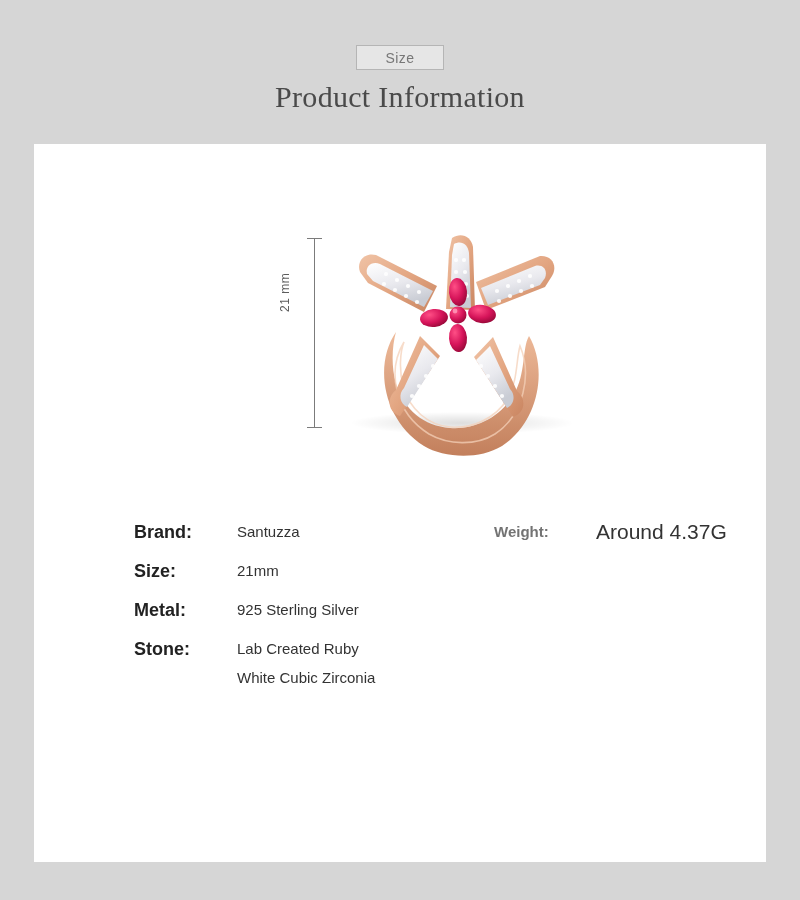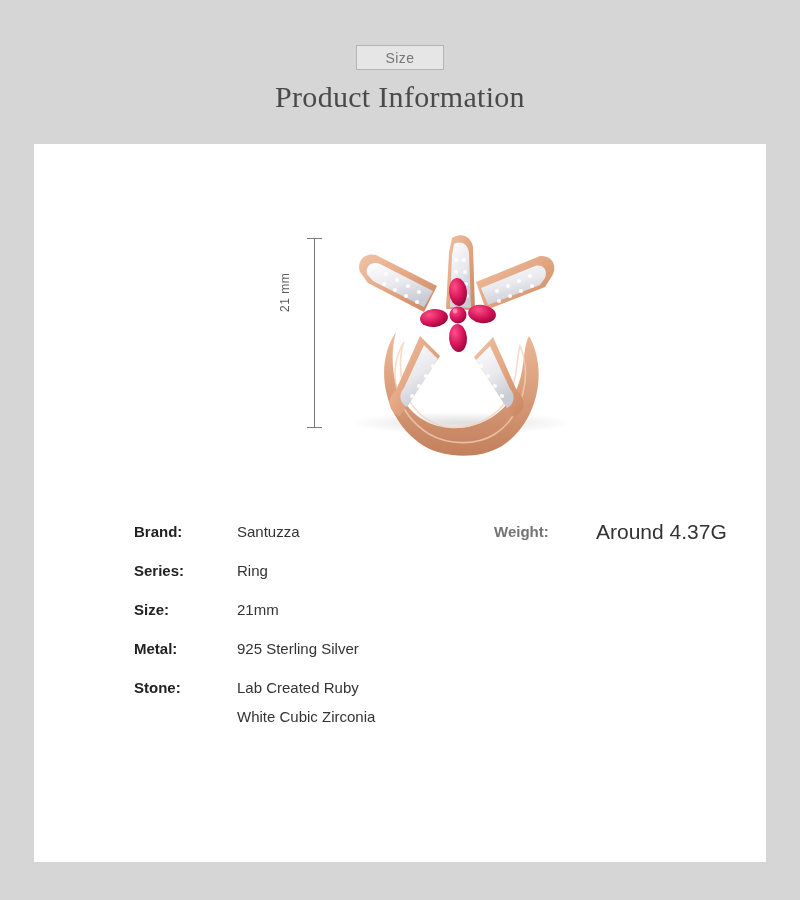--- a/index.html
+++ b/index.html
@@ -121,21 +121,21 @@
     width: 600px;
   }
   .spec-row {
     display: flex;
     align-items: flex-start;
     margin-bottom: 19px;
     position: relative;
   }
   .spec-label {
     width: 103px;
-    font-size: 15px;
+    font-size: 18px;
     font-weight: bold;
     color: #222;
     line-height: 20px;
   }
   .spec-value {
     font-size: 15px;
     color: #333;
     line-height: 20px;
   }
   .spec-value .line2 { display: block; margin-top: 9px; }
@@ -285,24 +285,20 @@
 
       <div class="spec-row">
         <div class="spec-label">Brand:</div>
         <div class="spec-value">Santuzza</div>
         <div class="weight-group">
           <div class="weight-label">Weight:</div>
           <div class="weight-value">Around 4.37G</div>
         </div>
       </div>
 
-      <div class="spec-row">
-        <div class="spec-label">Series:</div>
-        <div class="spec-value">Ring</div>
-      </div>
 
       <div class="spec-row">
         <div class="spec-label">Size:</div>
         <div class="spec-value">21mm</div>
       </div>
 
       <div class="spec-row">
         <div class="spec-label">Metal:</div>
         <div class="spec-value">925 Sterling Silver</div>
       </div>

